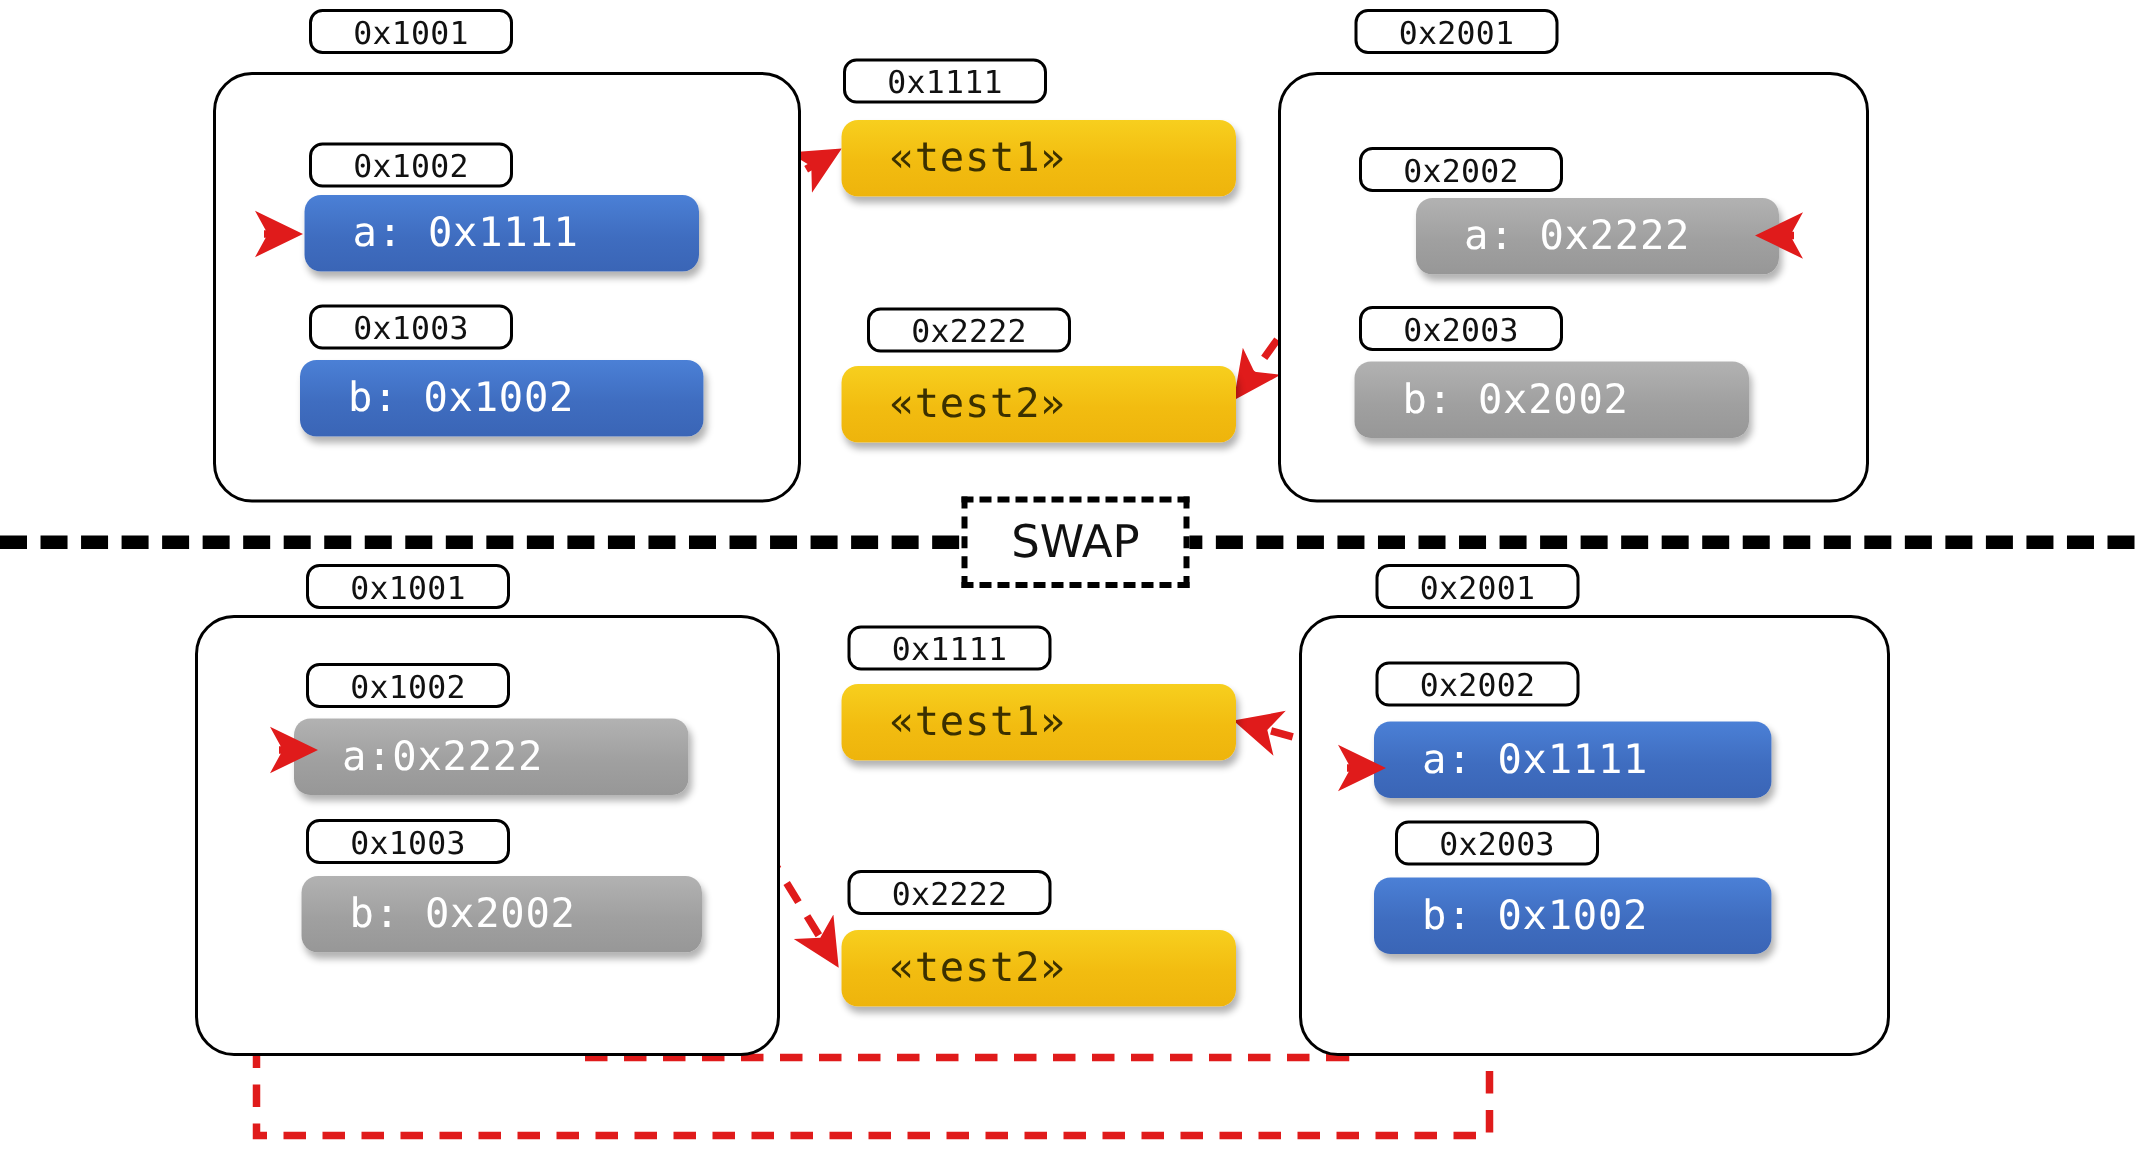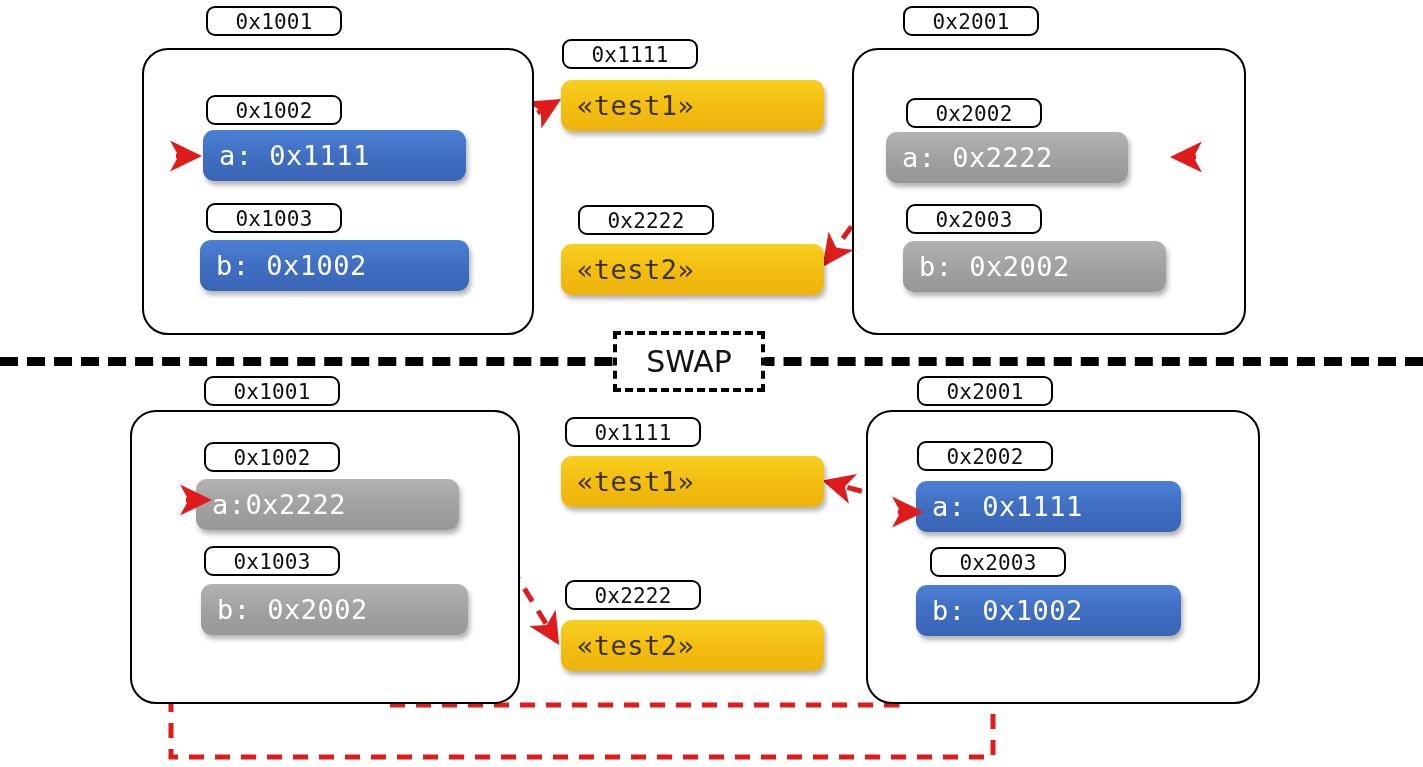--- a/index.html
+++ b/index.html
@@ -11,21 +11,21 @@
   svg.layer.under{z-index:1;}
   svg.layer.over{z-index:5;}
 
   .frame{position:absolute;border:2.5px solid #000;border-radius:26px;background:#fff;z-index:2;}
 
   .tag{position:absolute;z-index:6;background:#fff;border:2.5px solid #000;border-radius:9px;
        height:30px;line-height:28px;text-align:center;font-size:21px;color:#111;
        letter-spacing:0.2px;box-sizing:border-box;}
 
   .cell{position:absolute;z-index:4;border-radius:11px;height:51px;line-height:51px;
-        color:#fff;font-size:27px;letter-spacing:0.5px;box-sizing:border-box;padding-left:16px;
+        color:#fff;font-size:27px;letter-spacing:0.5px;box-sizing:border-box;padding-left:32px;
         box-shadow:2px 4px 5px rgba(0,0,0,0.30);}
   .cell.blue{background:linear-gradient(180deg,#4b80d6 0%,#3f6dc0 55%,#3a65b6 100%);}
   .cell.gray{background:linear-gradient(180deg,#b2b2b2 0%,#a0a0a0 55%,#979797 100%);}
   .cell.yellow{background:linear-gradient(180deg,#f7cf1e 0%,#f2bc10 55%,#eeb40c 100%);
                color:#3b3000;}
 
   .divider{position:absolute;left:0;width:1423px;height:0;z-index:3;
            border-top:9px dashed #000;}
 
   .swapbox{position:absolute;z-index:7;background:#fff;border:4px dashed #000;
@@ -75,26 +75,26 @@
   <div class="tag" style="left:206px;top:203px;width:136px;">0x1003</div>
   <div class="cell blue" style="left:200px;top:240px;width:269px;">b: 0x1002</div>
 
   <div class="tag" style="left:562px;top:39px;width:136px;">0x1111</div>
   <div class="cell yellow" style="left:561px;top:80px;width:263px;">«test1»</div>
   <div class="tag" style="left:578px;top:205px;width:136px;">0x2222</div>
   <div class="cell yellow" style="left:561px;top:244px;width:263px;">«test2»</div>
 
   <div class="tag" style="left:903px;top:6px;width:136px;">0x2001</div>
   <div class="tag" style="left:906px;top:98px;width:136px;">0x2002</div>
-  <div class="cell gray" style="left:886px;top:132px;width:242px;">a: 0x2222</div>
+  <div class="cell gray" style="left:944px;top:132px;width:242px;">a: 0x2222</div>
   <div class="tag" style="left:906px;top:204px;width:136px;">0x2003</div>
   <div class="cell gray" style="left:903px;top:241px;width:263px;">b: 0x2002</div>
 
   <div class="divider" style="top:357px;"></div>
-  <div class="swapbox" style="left:613px;top:331px;width:152px;height:61px;line-height:53px;">SWAP</div>
+  <div class="swapbox" style="left:641px;top:331px;width:152px;height:61px;line-height:53px;">SWAP</div>
 
   <div class="tag" style="left:204px;top:376px;width:136px;">0x1001</div>
   <div class="tag" style="left:204px;top:442px;width:136px;">0x1002</div>
   <div class="cell gray" style="left:196px;top:479px;width:263px;">a:0x2222</div>
   <div class="tag" style="left:204px;top:546px;width:136px;">0x1003</div>
   <div class="cell gray" style="left:201px;top:584px;width:267px;">b: 0x2002</div>
 
   <div class="tag" style="left:565px;top:417px;width:136px;">0x1111</div>
   <div class="cell yellow" style="left:561px;top:456px;width:263px;">«test1»</div>
   <div class="tag" style="left:565px;top:580px;width:136px;">0x2222</div>

